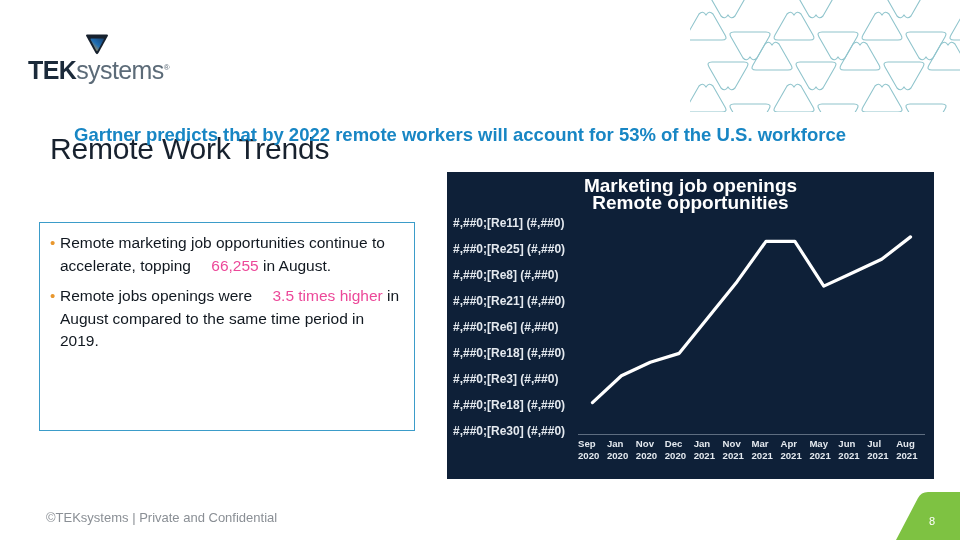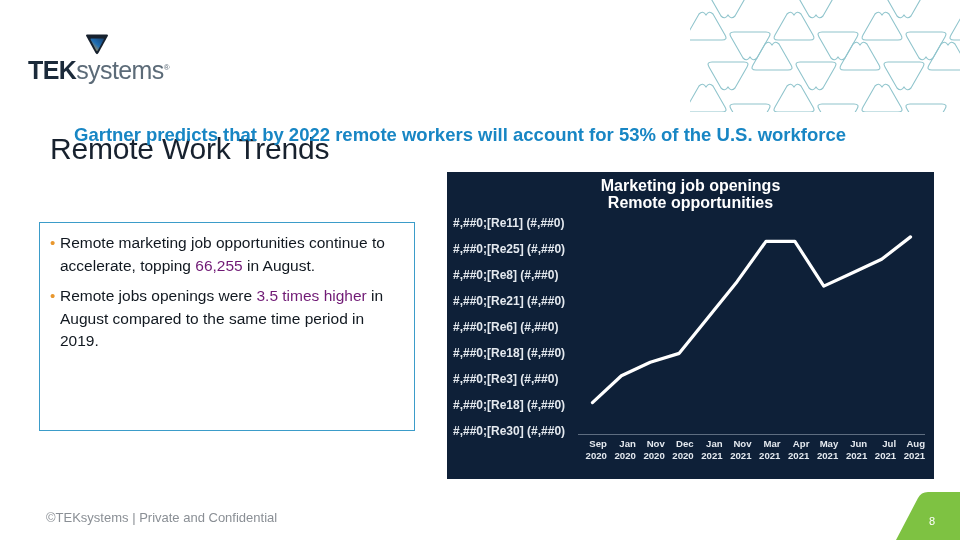--- a/index.html
+++ b/index.html
@@ -109,41 +109,42 @@
     width: 10px;
     flex: none;
     text-align: left;
   }
   .bullet-text {
     font-size: 15.5px;
     line-height: 22.5px;
     color: #111820;
   }
   .hl {
-    color: #701a75;
+    color: #ec4899;
+    margin-left: 16px;
   }
 
   
   .chart-panel {
     position: absolute;
     left: 447px;
     top: 172px;
     width: 487px;
     height: 307px;
     background: #0e2038;
     overflow: hidden;
   }
   .chart-title {
     position: absolute;
     top: 5px;
     left: 0;
     right: 0;
     text-align: center;
     color: #ffffff;
-    font-size: 16px;
+    font-size: 19px;
     font-weight: bold;
     line-height: 17px;
   }
   .y-labels {
     position: absolute;
     left: 6px;
     top: 38px;
     width: 125px;
   }
   .y-label {
@@ -171,21 +172,21 @@
   }
   .x-labels {
     position: absolute;
     left: 131px;
     right: 9px;
     top: 266px;
     display: flex;
   }
   .x-label {
     flex: 1 1 0;
-    text-align: right;
+    text-align: left;
     color: #e4e9ef;
     font-size: 9.6px;
     font-weight: bold;
     line-height: 11.5px;
   }
 
   
   .footer-text {
     position: absolute;
     left: 46px;

